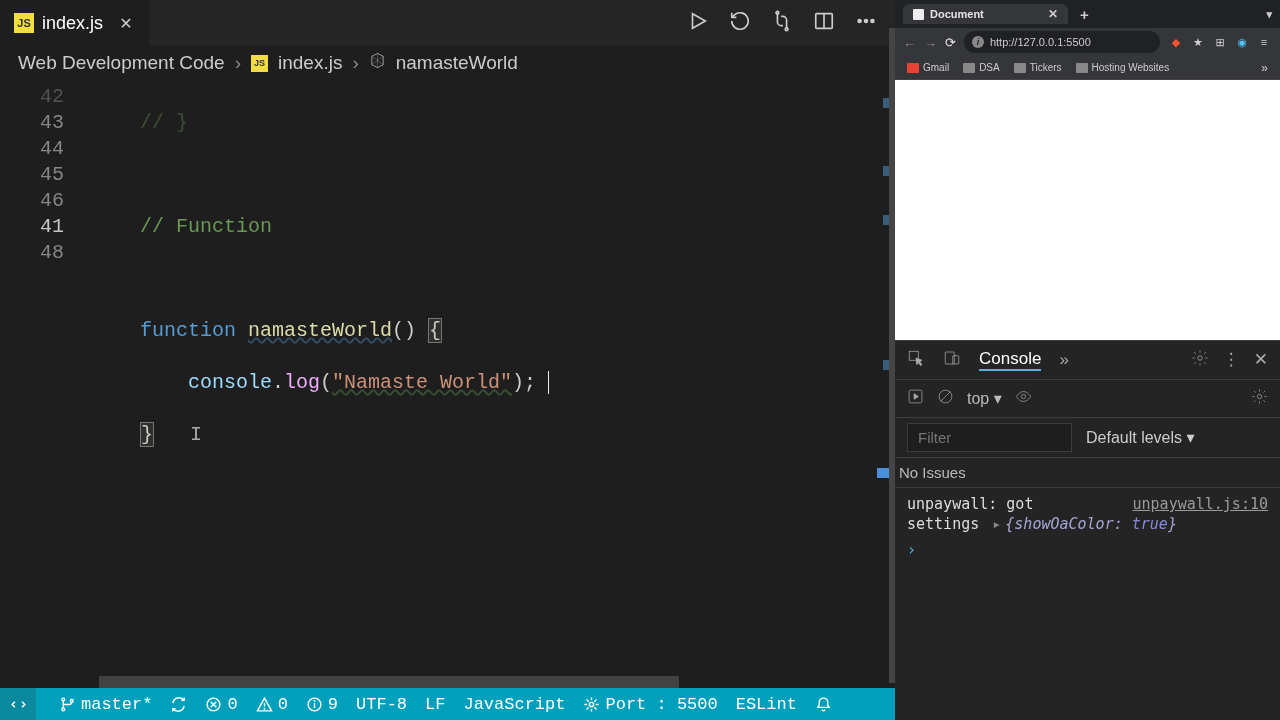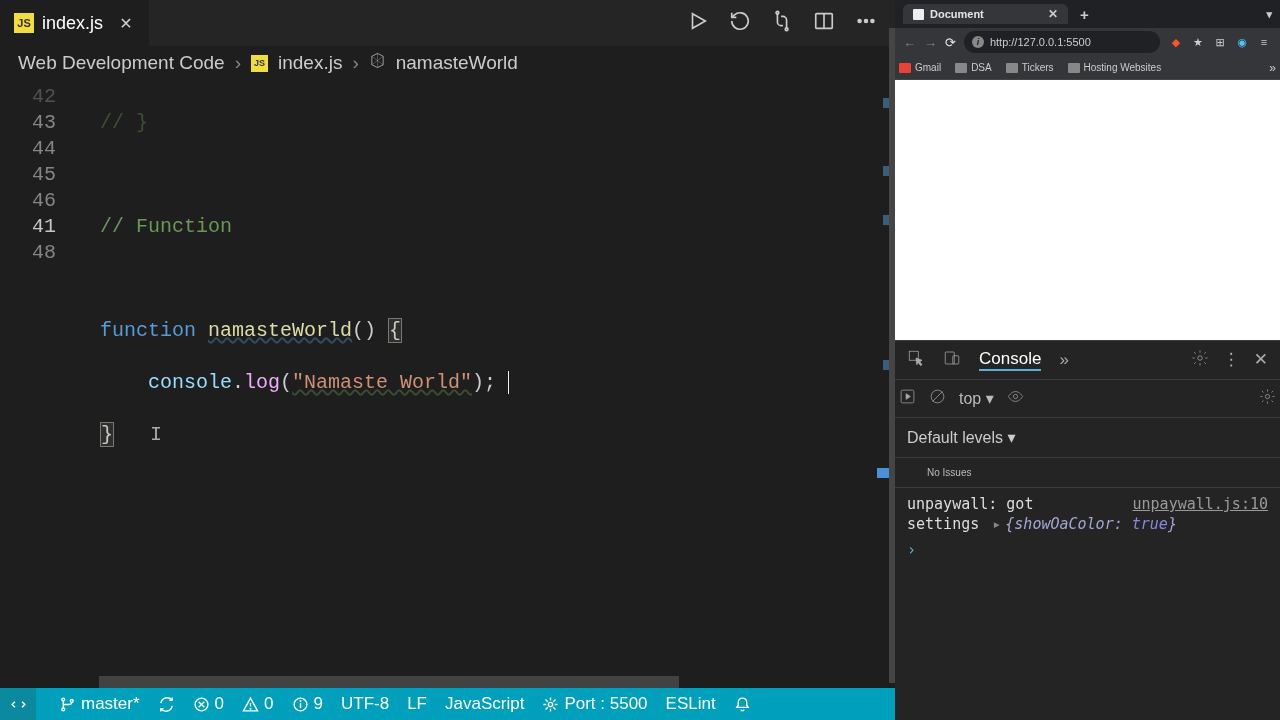--- a/index.html
+++ b/index.html
@@ -24,21 +24,21 @@
 
 .tab-actions { margin-left: auto; display: flex; gap: 20px; align-items: center; padding-right: 18px; }
 .tab-actions svg { width: 22px; height: 22px; stroke: #ccc; fill: none; stroke-width: 1.8; }
 
 .breadcrumb { height: 34px; display: flex; align-items: center; padding: 0 18px; gap: 10px; font-size: 19px; color: #ccc; background: #1e1e1e; }
 .breadcrumb .sep { color: #888; }
 .breadcrumb .icon-js-sm { width: 17px; height: 17px; background: #f1dd3f; display: flex; align-items: center; justify-content: center; font-size: 9px; font-weight: bold; color: #333; }
 .breadcrumb .cube-icon svg { width: 17px; height: 17px; stroke: #ccc; fill: none; }
 
 .code-area { flex: 1; display: flex; font-family: Consolas, 'Courier New', monospace; font-size: 20px; line-height: 26px; position: relative; }
-.gutter { width: 80px; text-align: right; padding-right: 24px; color: #858585; user-select: none; padding-top: 4px; }
+.gutter { width: 80px; text-align: left; padding-right: 24px; color: #858585; user-select: none; padding-top: 4px; margin-left: 40px; }
 .gutter div { height: 26px; }
 .gutter .active { color: #c6c6c6; }
 .code { flex: 1; padding-top: 4px; white-space: pre; position: relative; }
 .code-line { height: 26px; padding-left: 20px; }
 
 .tok-keyword { color: #569cd6; }
 .tok-func { color: #dcdcaa; }
 .tok-obj { color: #9cdcfe; }
 .tok-method { color: #f0abfc; }
 .tok-string { color: #ce9178; }
@@ -47,21 +47,21 @@
 .squiggle { text-decoration: underline wavy #569cd660; }
 .squiggle-warn { text-decoration: underline wavy #6a995560; }
 .cursor { border-right: 1px solid #eee; }
 
 .minimap-markers { position: absolute; right: 0; top: 0; width: 20px; }
 .minimap-markers .mk { position: absolute; right: 0; width: 12px; height: 10px; background: #569cd6; opacity: 0.5; }
 
 .h-scrollbar { position: absolute; bottom: 32px; left: 99px; width: 580px; height: 12px; background: rgba(120,120,120,0.4); cursor: pointer; }
 
 .status-bar { height: 32px; background: #009fbb; display: flex; align-items: center; padding: 0 10px; gap: 18px; color: #fff; font-size: 17px; }
-.status-bar .sb-item { display: flex; align-items: center; gap: 5px; }
+.status-bar .sb-item { display: flex; align-items: center; gap: 5px; font-family: Liberation Mono, monospace; }
 .status-bar .sb-left-accent { width: 36px; height: 32px; margin-left: -10px; margin-right: 5px; background: #0b8a9f; display: flex; align-items: center; justify-content: center; }
 .status-bar svg { width: 17px; height: 17px; stroke: #fff; fill: none; stroke-width: 2; }
 
 
 .browser { width: 385px; height: 720px; display: flex; flex-direction: column; background: #35363a; }
 
 .br-tabs { height: 28px; background: #202124; display: flex; align-items: center; padding: 0 8px; gap: 6px; font-weight: bold; }
 .br-tab { background: #35363a; border-radius: 6px 6px 0 0; padding: 3px 10px; display: flex; align-items: center; gap: 6px; font-size: 11px; color: #e4e4e4; width: 165px; }
 .br-tab .doc-icon { width: 11px; height: 11px; background: #eee; border-radius: 1px; }
 .br-tab .close-x { margin-left: auto; color: #ccc; font-size: 12px; cursor: pointer; }
@@ -69,43 +69,43 @@
 .br-tabs .dropdown-ic { margin-left: auto; color: #ccc; font-size: 11px; cursor: pointer; }
 
 .br-toolbar { height: 28px; background: #35363a; display: flex; align-items: center; padding: 0 8px; gap: 8px; }
 .br-toolbar .nav-btn { color: #888; font-size: 13px; cursor: pointer; }
 .br-toolbar .nav-btn.enabled { color: #e4e4e4; }
 .omnibox { flex: 1; background: #202124; border-radius: 12px; height: 22px; display: flex; align-items: center; padding: 0 8px; gap: 6px; font-size: 11px; color: #ccc; }
 .omnibox .info-ic { width: 12px; height: 12px; border-radius: 50%; background: #888; display: inline-flex; align-items: center; justify-content: center; font-size: 9px; color: #222; font-weight: bold; font-style: italic; }
 .ext-icons { display: flex; gap: 6px; align-items: center; }
 .ext-icons .ext { width: 16px; height: 16px; display: flex; align-items: center; justify-content: center; font-size: 11px; }
 
-.br-bookmarks { height: 24px; background: #35363a; display: flex; align-items: center; padding: 0 4px; gap: 14px; border-bottom: 1px solid #444; }
+.br-bookmarks { height: 24px; background: #35363a; display: flex; align-items: center; padding: 0 12px; gap: 14px; border-bottom: 1px solid #444; }
 .bm-item { display: flex; align-items: center; gap: 4px; font-size: 10px; color: #ccc; cursor: pointer; }
 .bm-item .bm-ic { width: 12px; height: 10px; background: #888; border-radius: 1px; }
 .bm-item .bm-ic.gmail { background: #ea4335; }
 .br-bookmarks .more-bm { margin-left: auto; color: #ccc; font-size: 12px; }
 
 .page-content { flex: 1; background: #fff; }
 
 .devtools { height: 380px; display: flex; flex-direction: column; background: #242424; color: #e4e4e4; }
 .dt-tabs { height: 40px; border-top: 1px solid #3c3c3c; border-bottom: 1px solid #3c3c3c; display: flex; align-items: center; padding: 0 12px; gap: 18px; font-size: 17px; }
 .dt-tabs .dt-ic svg { width: 18px; height: 18px; stroke: #aaa; fill: none; }
 .dt-tabs .dt-tab-active { color: #fff; border-bottom: 2px solid #5db0d7; padding-bottom: 0; font-weight: 500; }
 .dt-tabs .rgt { margin-left: auto; display: flex; gap: 14px; }
 
-.dt-toolbar { height: 38px; border-bottom: 1px solid #3c3c3c; display: flex; align-items: center; padding: 0 4px; gap: 13px; font-size: 16px; }
+.dt-toolbar { height: 38px; border-bottom: 1px solid #3c3c3c; display: flex; align-items: center; padding: 0 12px; gap: 13px; font-size: 16px; }
 .dt-toolbar svg { width: 17px; height: 17px; stroke: #aaa; fill: none; }
 .dt-top-select { color: #bbb; cursor: pointer; }
 
 .dt-filter-row { height: 40px; border-bottom: 1px solid #3c3c3c; display: flex; align-items: center; padding: 0 12px; gap: 14px; font-size: 16px; }
 .dt-filter-row input { background: #1e1e1e; border: 1px solid #3c3c3c; color: #ccc; padding: 5px 10px; font-size: 15px; width: 165px; }
 .dt-levels { color: #ccc; cursor: pointer; }
 
-.dt-issues { height: 30px; border-bottom: 1px solid #3c3c3c; display: flex; align-items: center; padding: 0 32px; font-size: 10px; color: #bbb; }
+.dt-issues { height: 30px; border-bottom: 1px solid #3c3c3c; display: flex; align-items: center; padding: 0 4px; font-size: 15px; color: #bbb; }
 
 .dt-console { flex: 1; padding: 6px 12px; font-family: Consolas, monospace; font-size: 15px; line-height: 20px; }
 .dt-console .log-row { display: flex; }
 .dt-console .msg { flex: 1; color: #ddd; }
 .dt-console .src { color: #9a9a9a; text-decoration: underline; cursor: pointer; }
 .dt-console .triangle { color: #888; padding: 0 4px; }
 .dt-console .obj-key { color: #a6a6d6; font-style: italic; }
 .dt-console .obj-val { color: #88d; font-style: italic; }
 .dt-console .prompt { color: #5db0d7; padding-top: 6px; }
 
@@ -343,20 +343,21 @@
             <path d="M2 12s4-7 10-7 10 7 10 7-4 7-10 7-10-7-10-7z"></path>
             <circle cx="12" cy="12" r="3"></circle>
           </svg></span>
       <span style="margin-left:auto"><svg viewBox="0 0 24 24">
             <circle cx="12" cy="12" r="3"></circle>
             <path d="M12 2v3M12 19v3M4.2 4.2l2.1 2.1M17.7 17.7l2.1 2.1M2 12h3M19 12h3M4.2 19.8l2.1-2.1M17.7 6.3l2.1-2.1"></path>
           </svg></span>
     </div>
 
     <div class="dt-filter-row">
+      <input placeholder="Filter" style="">
       <span class="dt-levels">Default levels ▾</span>
     </div>
 
     <div class="dt-issues">No Issues</div>
 
     <div class="dt-console">
       <div class="log-row">
         <span class="msg"><span>unpaywall: got</span></span>
         <span class="src">unpaywall.js:10</span>
       </div>

